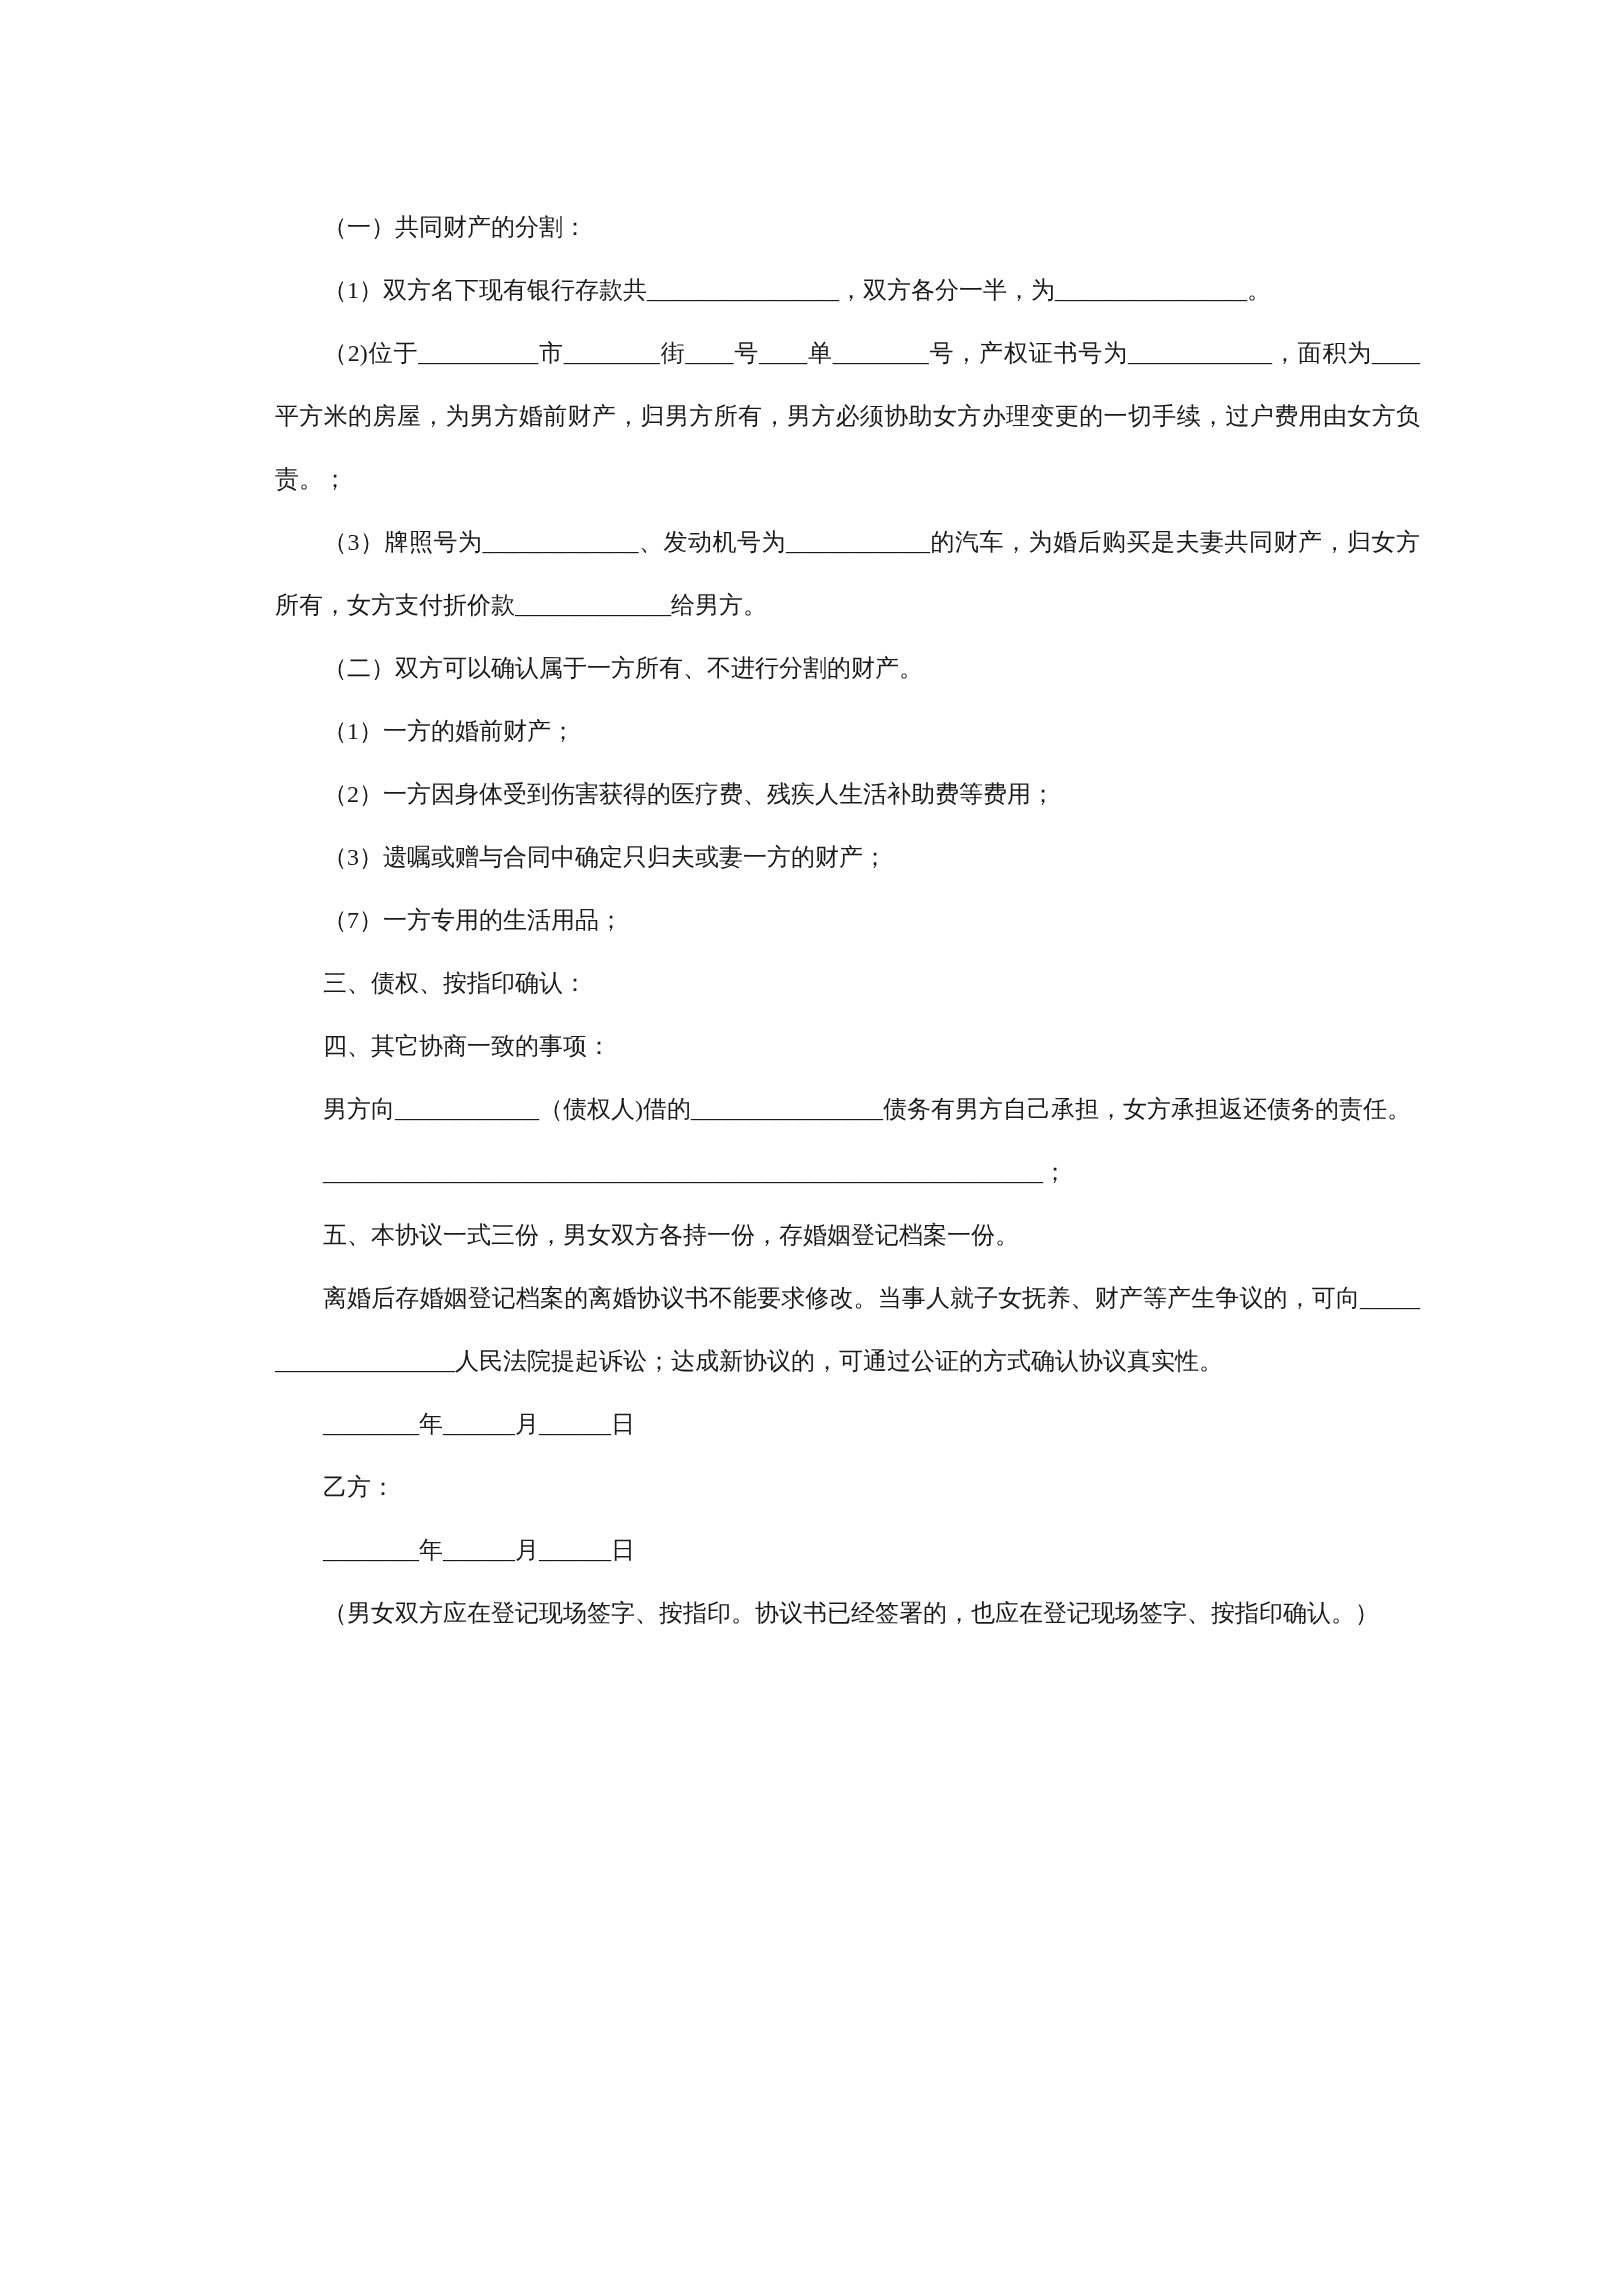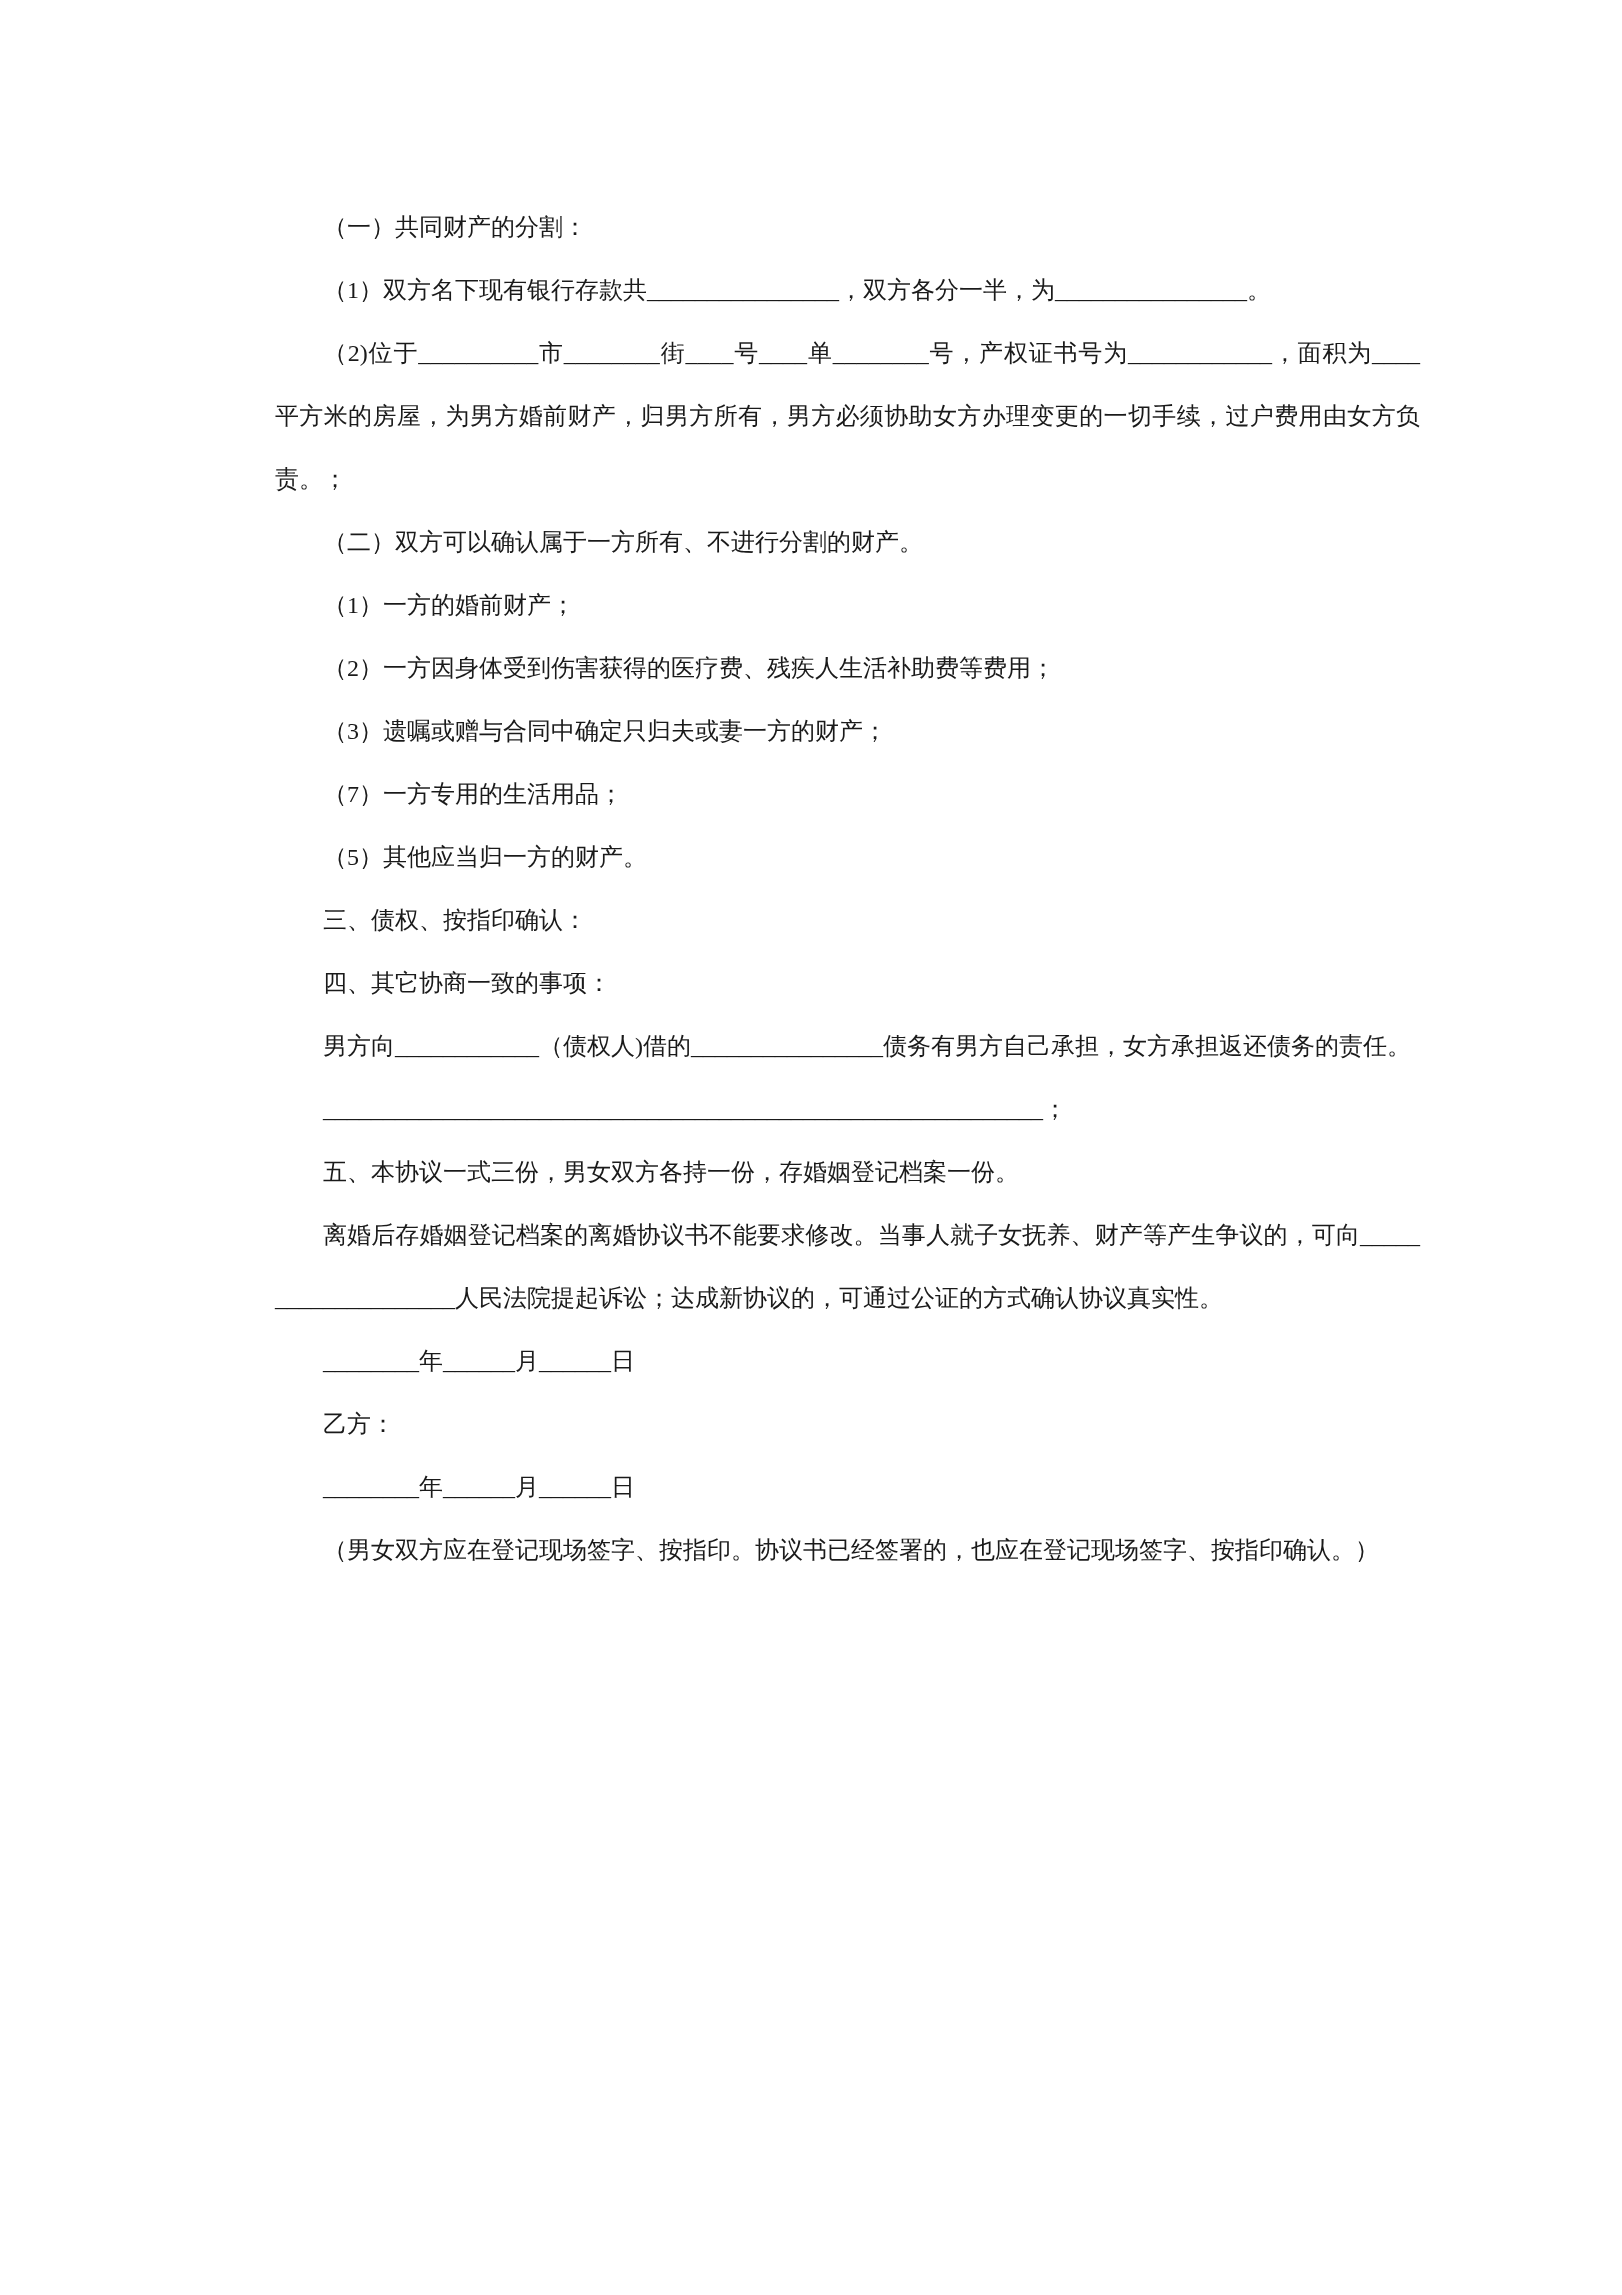--- a/index.html
+++ b/index.html
@@ -28,26 +28,26 @@
     white-space: normal;
   }
 </style>
 </head>
 <body>
 
 <div class="page">
   <p class="para">（一）共同财产的分割：</p>
   <p class="para">（1）双方名下现有银行存款共________________，双方各分一半，为________________。</p>
   <p class="para">（2)位于__________市________街____号____单________号，产权证书号为____________，面积为____平方米的房屋，为男方婚前财产，归男方所有，男方必须协助女方办理变更的一切手续，过户费用由女方负责。；</p>
+  <p class="para">（3）牌照号为_____________、发动机号为____________的汽车，为婚后购买是夫妻共同财产，归女方所有，女方支付折价款_____________给男方。</p>
   <p class="para">（二）双方可以确认属于一方所有、不进行分割的财产。</p>
   <p class="para">（1）一方的婚前财产；</p>
   <p class="para">（2）一方因身体受到伤害获得的医疗费、残疾人生活补助费等费用；</p>
   <p class="para">（3）遗嘱或赠与合同中确定只归夫或妻一方的财产；</p>
   <p class="para">（7）一方专用的生活用品；</p>
-  <p class="para">（5）其他应当归一方的财产。</p>
   <p class="para">三、债权、按指印确认：</p>
   <p class="para">四、其它协商一致的事项：</p>
   <p class="para">男方向____________（债权人)借的________________债务有男方自己承担，女方承担返还债务的责任。</p>
   <p class="para">____________________________________________________________；</p>
   <p class="para">五、本协议一式三份，男女双方各持一份，存婚姻登记档案一份。</p>
   <p class="para">离婚后存婚姻登记档案的离婚协议书不能要求修改。当事人就子女抚养、财产等产生争议的，可向____________________人民法院提起诉讼；达成新协议的，可通过公证的方式确认协议真实性。</p>
   <p class="para">________年______月______日</p>
   <p class="para">乙方：</p>
   <p class="para">________年______月______日</p>
   <p class="para">（男女双方应在登记现场签字、按指印。协议书已经签署的，也应在登记现场签字、按指印确认。）</p>

